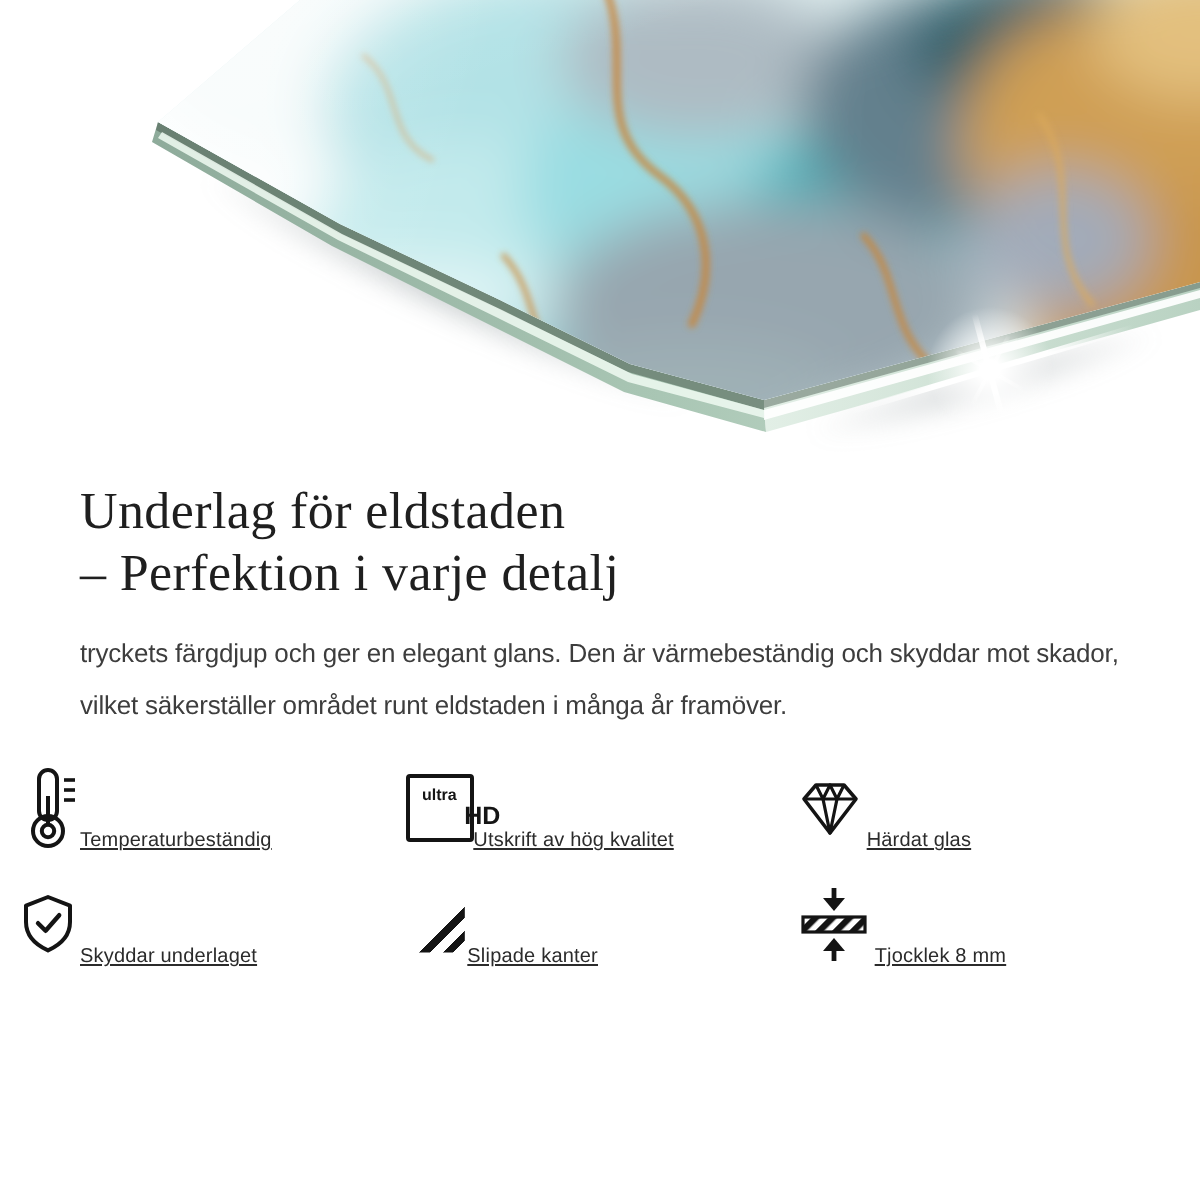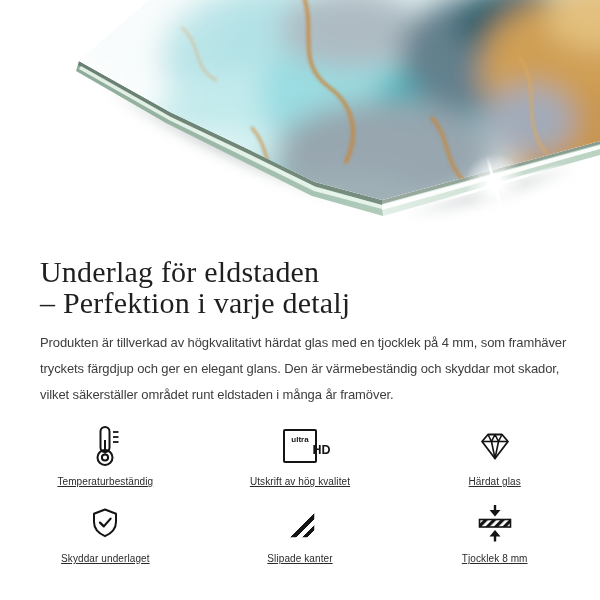--- a/index.html
+++ b/index.html
@@ -51,28 +51,28 @@
   .sparkle>div{position:absolute;left:0;top:0;}
   .sp-glow{width:72px;height:72px;border-radius:50%;transform:translate(-50%,-50%);
     background:radial-gradient(circle,rgba(255,255,255,1) 0 10%,rgba(255,255,255,.65) 28%,rgba(255,255,255,0) 62%);}
   .sp-ray{background:linear-gradient(90deg,rgba(255,255,255,0),#ffffff 30%,#ffffff 70%,rgba(255,255,255,0));border-radius:2px;}
   .sp-ray-main{width:150px;height:3px;transform:translate(-50%,-50%) rotate(-16.5deg);}
   .sp-ray-cross{width:58px;height:2.5px;transform:translate(-50%,-50%) rotate(75deg);}
   .sp-ray-d1{width:40px;height:1.5px;opacity:.65;transform:translate(-50%,-50%) rotate(30deg);}
   .sp-ray-d2{width:40px;height:1.5px;opacity:.65;transform:translate(-50%,-50%) rotate(-62deg);}
 
   
-  .title{margin:24px 0 0 40px;color:#1f1f1f;font-family:"Liberation Serif",serif;
-    font-size:30px;line-height:31px;font-weight:400;letter-spacing:.2px;}
+  .title{margin:8px 0 0 40px;color:#1f1f1f;font-family:"Liberation Serif",serif;
+    font-size:26px;line-height:31px;font-weight:400;letter-spacing:.2px;}
   .desc{margin:12px 0 0 40px;color:#3d3d3d;font-size:13px;line-height:26px;letter-spacing:-.1px;}
   .desc div{white-space:nowrap;}
 
   
   .features{margin:16px 8px 0 8px;display:grid;grid-template-columns:1fr 1fr 1fr;row-gap:14px;}
-  .feature{display:flex;flex-direction:column;align-items:center;}
+  .feature{display:flex;flex-direction:row;align-items:flex-end;}
   .icon-box{height:44px;display:flex;align-items:center;justify-content:center;}
   .feature-label{margin-top:8px;font-size:10px;color:#2b2b2b;letter-spacing:.1px;text-decoration:underline;}
 
   .uhd-box{width:30px;height:30px;border:2.2px solid #141414;border-radius:2px;
     display:flex;flex-direction:column;align-items:center;justify-content:center;color:#141414;}
   .uhd-top{font-size:8px;font-weight:700;line-height:9px;letter-spacing:0;}
   .uhd-bottom{font-size:12.5px;font-weight:800;line-height:13px;margin-left:43px;}
 
   .stripes-tri{width:31px;height:31px;
     clip-path:polygon(8% 96%,96% 8%,96% 96%);
@@ -141,21 +141,20 @@
     <div class="sp-ray sp-ray-d2"></div>
   </div>
 </div>
 
 <h1 class="title">
   <div>Underlag för eldstaden</div>
   <div>– Perfektion i varje detalj</div>
 </h1>
 
 <div class="desc">
-  <div>Produkten är tillverkad av högkvalitativt härdat glas med en tjocklek på 4 mm, som framhäver</div>
   <div>tryckets färgdjup och ger en elegant glans. Den är värmebeständig och skyddar mot skador,</div>
   <div>vilket säkerställer området runt eldstaden i många år framöver.</div>
 </div>
 
 <div class="features">
 
   <div class="feature">
     <div class="icon-box">
       <svg width="32" height="42" viewBox="0 0 32 42" fill="none" aria-hidden="true">
         <rect x="11.5" y="2" width="9" height="25" rx="4.5" stroke="#141414" stroke-width="2"></rect>

